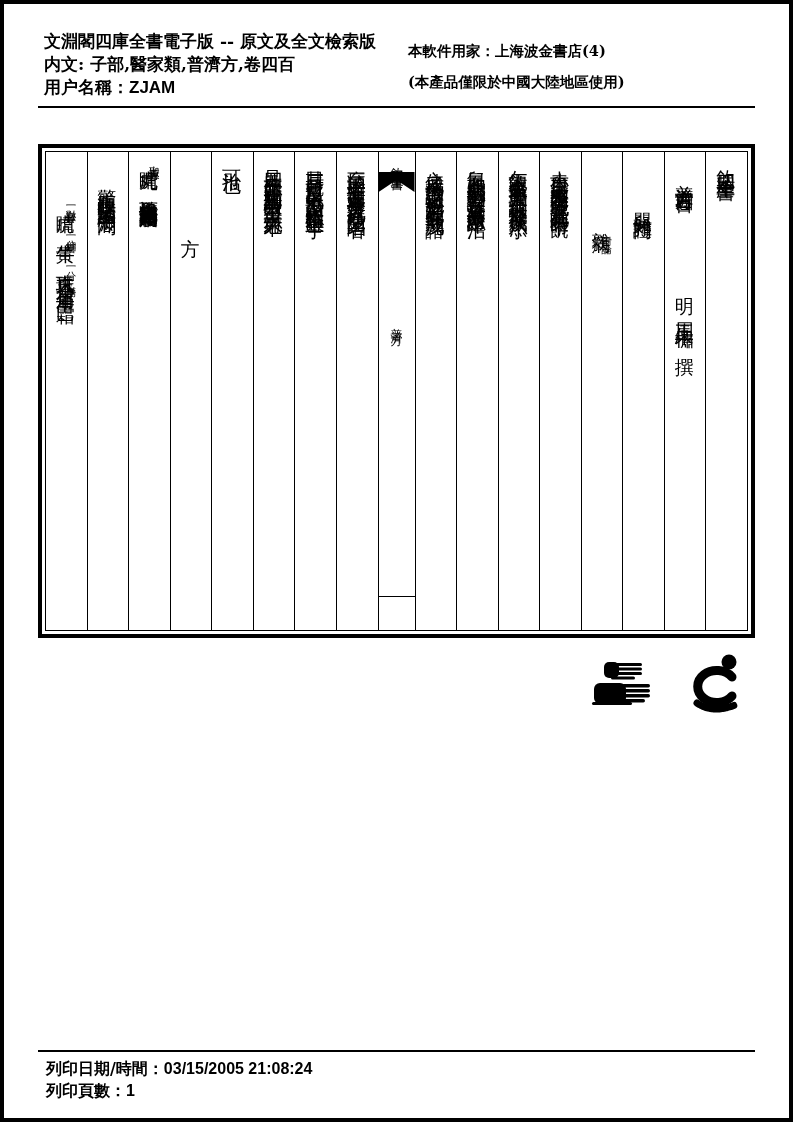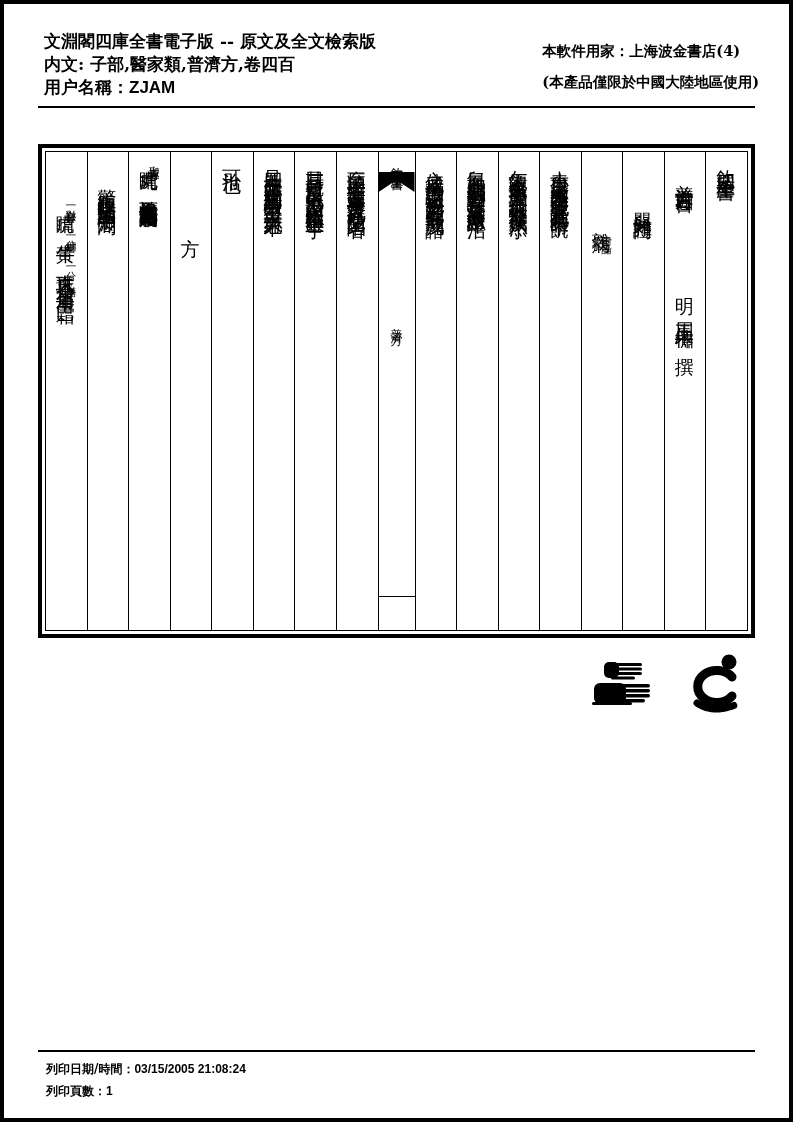--- a/index.html
+++ b/index.html
@@ -2,21 +2,21 @@
 <html><head>
 <meta charset="utf-8">
 <style>
   html,body { margin:0; padding:0; background:#ffffff; }
   .sheet {
     position:relative; width:793px; height:1122px; box-sizing:border-box;
     border:4px solid #000; background:#fff; overflow:hidden;
     font-family:"DejaVu Serif", serif; color:#000;
   }
   
-  .header { display:flex; justify-content:space-between; padding:26px 30px 0 40px; }
+  .header { display:flex; padding:26px 30px 0 40px; }
   .h-line { font-size:17px; font-weight:bold; line-height:23px; white-space:nowrap; }
   .header-right { font-size:14.5px; font-weight:bold; line-height:31px; padding-top:5px; white-space:nowrap;margin-left:32px; }
   .latin { font-family:Liberation Sans, sans-serif; font-weight:600; }
   .divider { border-top:2.5px solid #000; margin:7px 34px 0 34px; }
   
   .book-outer { margin:36px 34px 0 34px; }
   .page-frame { border:4px solid #000; padding:3px; }
   .page-frame-inner { border:1.5px solid #000; height:478px; display:flex; flex-direction:row-reverse; overflow:hidden; }
   .col { flex:1 1 0; border-left:1.3px solid #000; overflow:hidden; display:flex; justify-content:center; }
   .col:last-child { border-left:none; }
@@ -32,21 +32,21 @@
   .spine-top { writing-mode:vertical-rl; text-orientation:upright; font-size:13px; letter-spacing:2px; padding-top:5px; line-height:34px; }
   .fishtail { align-self:stretch; height:20px; margin-top:3px; background:#000;
               clip-path:polygon(0 0,100% 0,100% 100%,50% 40%,0 100%); }
   .spine-mid { writing-mode:vertical-rl; text-orientation:upright; font-size:12px; letter-spacing:3px; margin-top:126px; line-height:30px; }
   .spine-line { align-self:stretch; border-top:1.5px solid #000; margin-top:auto; margin-bottom:33px; }
   
   .logos { display:flex; justify-content:flex-end; align-items:center; gap:30px; margin:14px 46px 0 0; height:66px; }
   
   .footer { position:absolute; left:34px; right:34px; bottom:16px; }
   .footer-divider { border-top:2.5px solid #000; margin-bottom:6px; }
-  .f-line { font-size:12px; font-weight:bold; line-height:22px; padding-left:8px; white-space:nowrap; }
+  .f-line { font-size:16px; font-weight:bold; line-height:22px; padding-left:8px; white-space:nowrap; }
 </style>
 </head>
 <body>
 
 <div class="sheet">
 
   <div class="header">
     <div class="header-left">
       <div class="h-line">文淵閣四庫全書電子版 -- 原文及全文檢索版</div>
       <div class="h-line">

